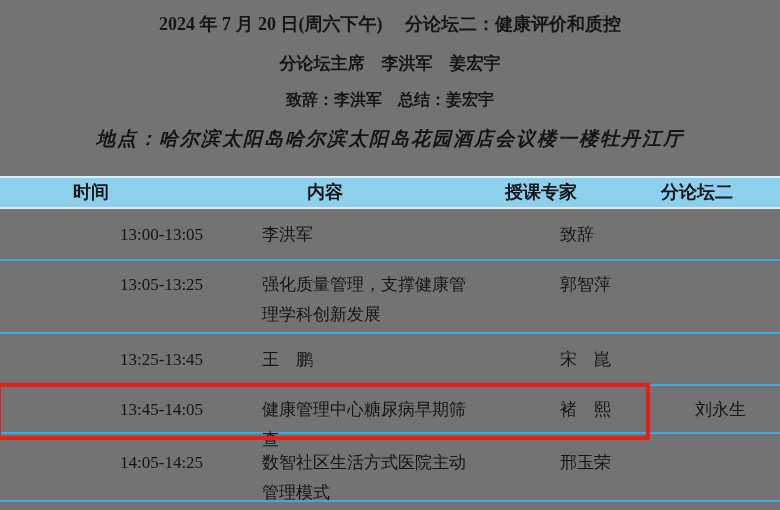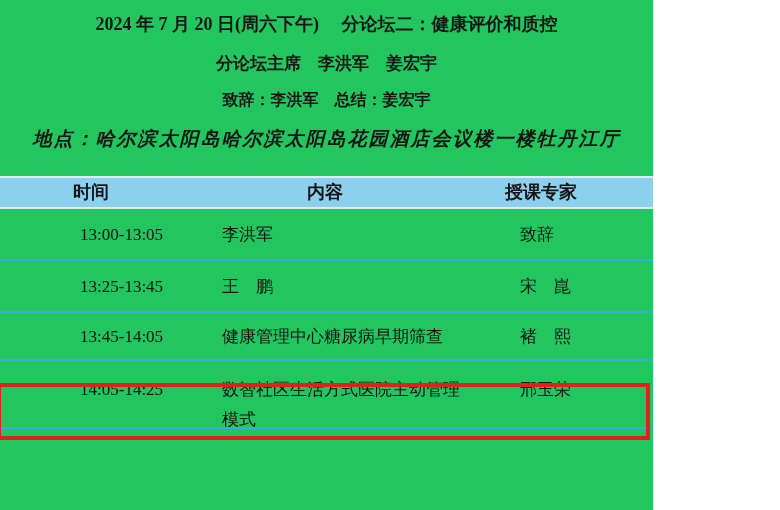--- a/index.html
+++ b/index.html
@@ -9,23 +9,23 @@
     --ink:#151515;
   }
   *{margin:0;padding:0;box-sizing:border-box;}
   html,body{background:#ffffff;}
   body{
     font-family:"Liberation Serif","DejaVu Serif",serif;
     color:var(--ink);
   }
   .page{
     position:relative;
-    width:653px;
+    width:780px;
     height:510px;
-    background:#22c55e;
+    background:#737373;
     overflow:hidden;
   }
   
   .hline{
     position:absolute;
     left:0; right:0;
     text-align:center;
     font-weight:bold;
     white-space:nowrap;
   }
@@ -66,21 +66,21 @@
     align-items:start;
     border-bottom:2px solid var(--sep);
     font-size:17px;
     line-height:30px;
   }
   .row-1{height:52px;padding-top:11px;}
   .row-2{height:73px;padding-top:9px;}
   .row-3{height:52px;padding-top:11px;}
   .row-4{height:48px;padding-top:9px;}
   .row-5{height:68px;padding-top:14px;}
-  .cell{white-space:normal;}
+  .cell{white-space:normal;margin-left:40px;}
   .cell-time{padding-left:80px;white-space:nowrap;}
   .cell-content{padding-right:50px;}
   .cell-lecturer,.cell-host{white-space:nowrap;}
   
   .highlight{
     position:absolute;
     top:383px;
     left:-3px;
     width:653px;
     height:57px;
@@ -107,20 +107,26 @@
 
   <div class="rows">
 
     <div class="row row-1">
       <div class="cell cell-time">13:00-13:05</div>
       <div class="cell cell-lecturer">李洪军</div>
       <div class="cell cell-content">致辞</div>
       <div class="cell cell-host"></div>
     </div>
 
+    <div class="row row-2">
+      <div class="cell cell-time">13:05-13:25</div>
+      <div class="cell cell-content">强化质量管理，支撑健康管理学科创新发展</div>
+      <div class="cell cell-lecturer">郭智萍</div>
+      <div class="cell cell-host"></div>
+    </div>
 
     <div class="row row-3">
       <div class="cell cell-time">13:25-13:45</div>
       <div class="cell cell-lecturer">王　鹏</div>
       <div class="cell cell-host">宋　崑</div>
     </div>
 
     <div class="row row-4">
       <div class="cell cell-time">13:45-14:05</div>
       <div class="cell cell-content">健康管理中心糖尿病早期筛查</div>

